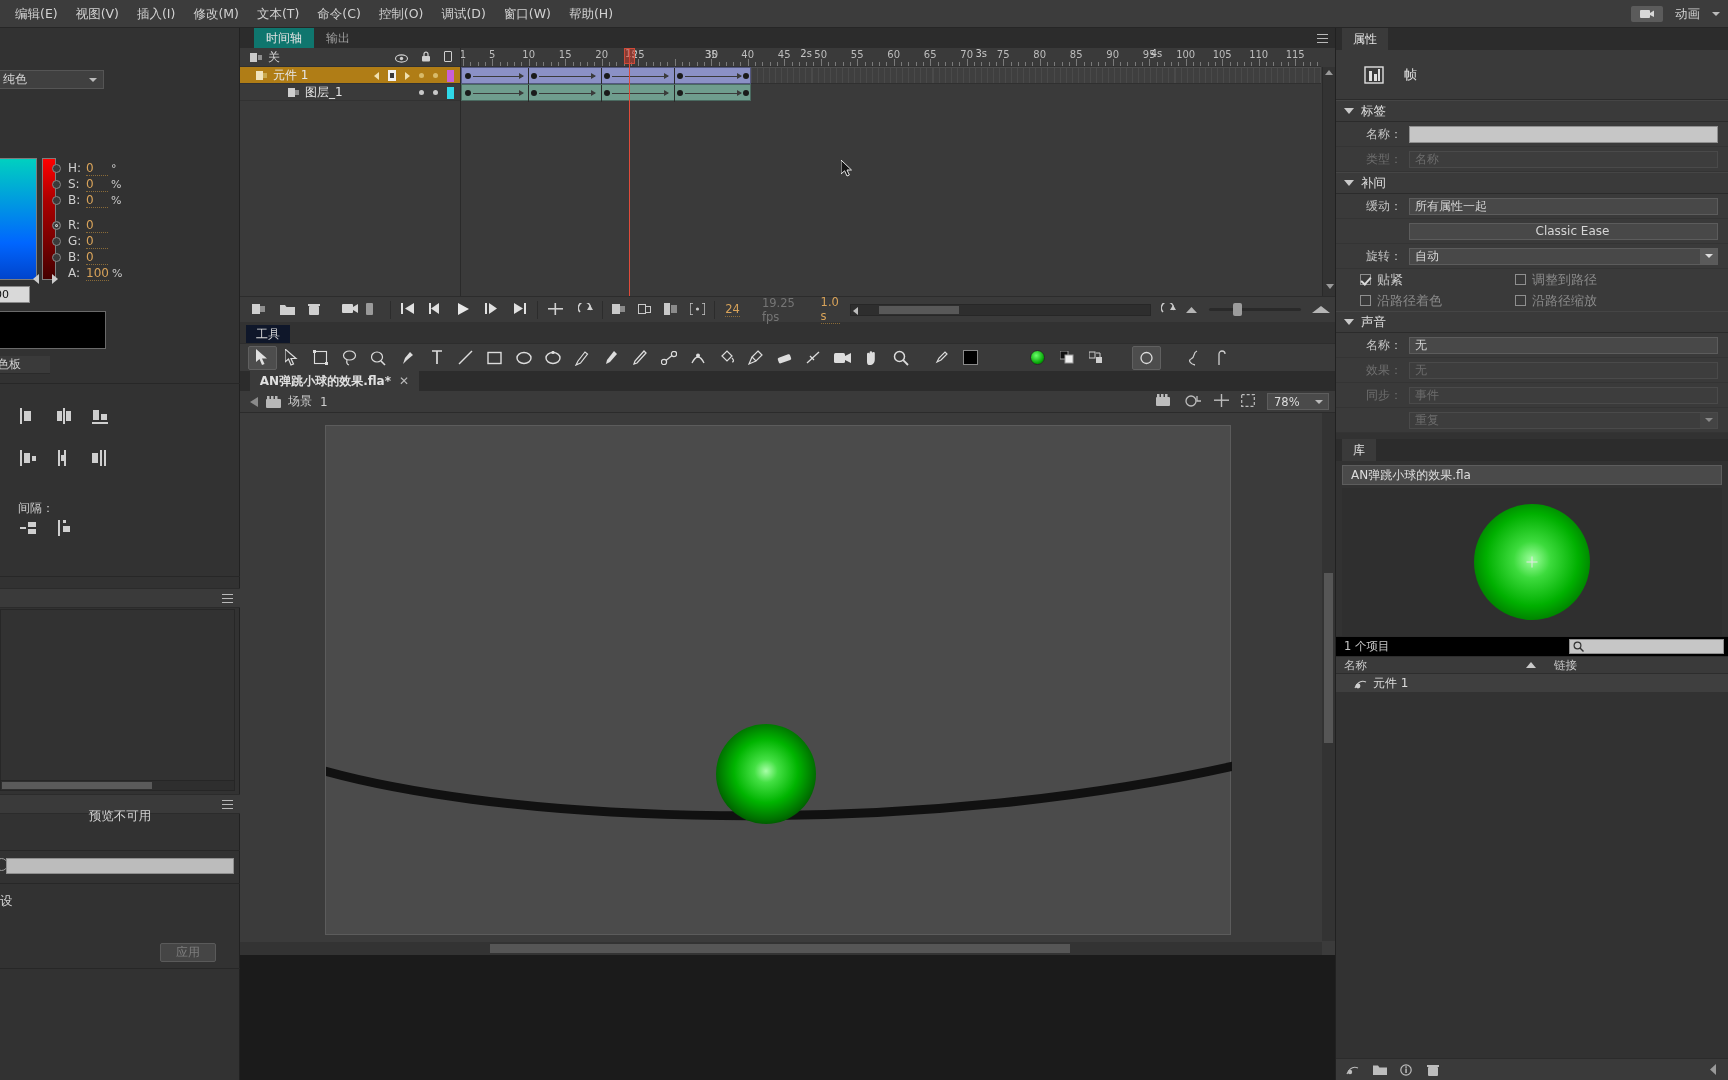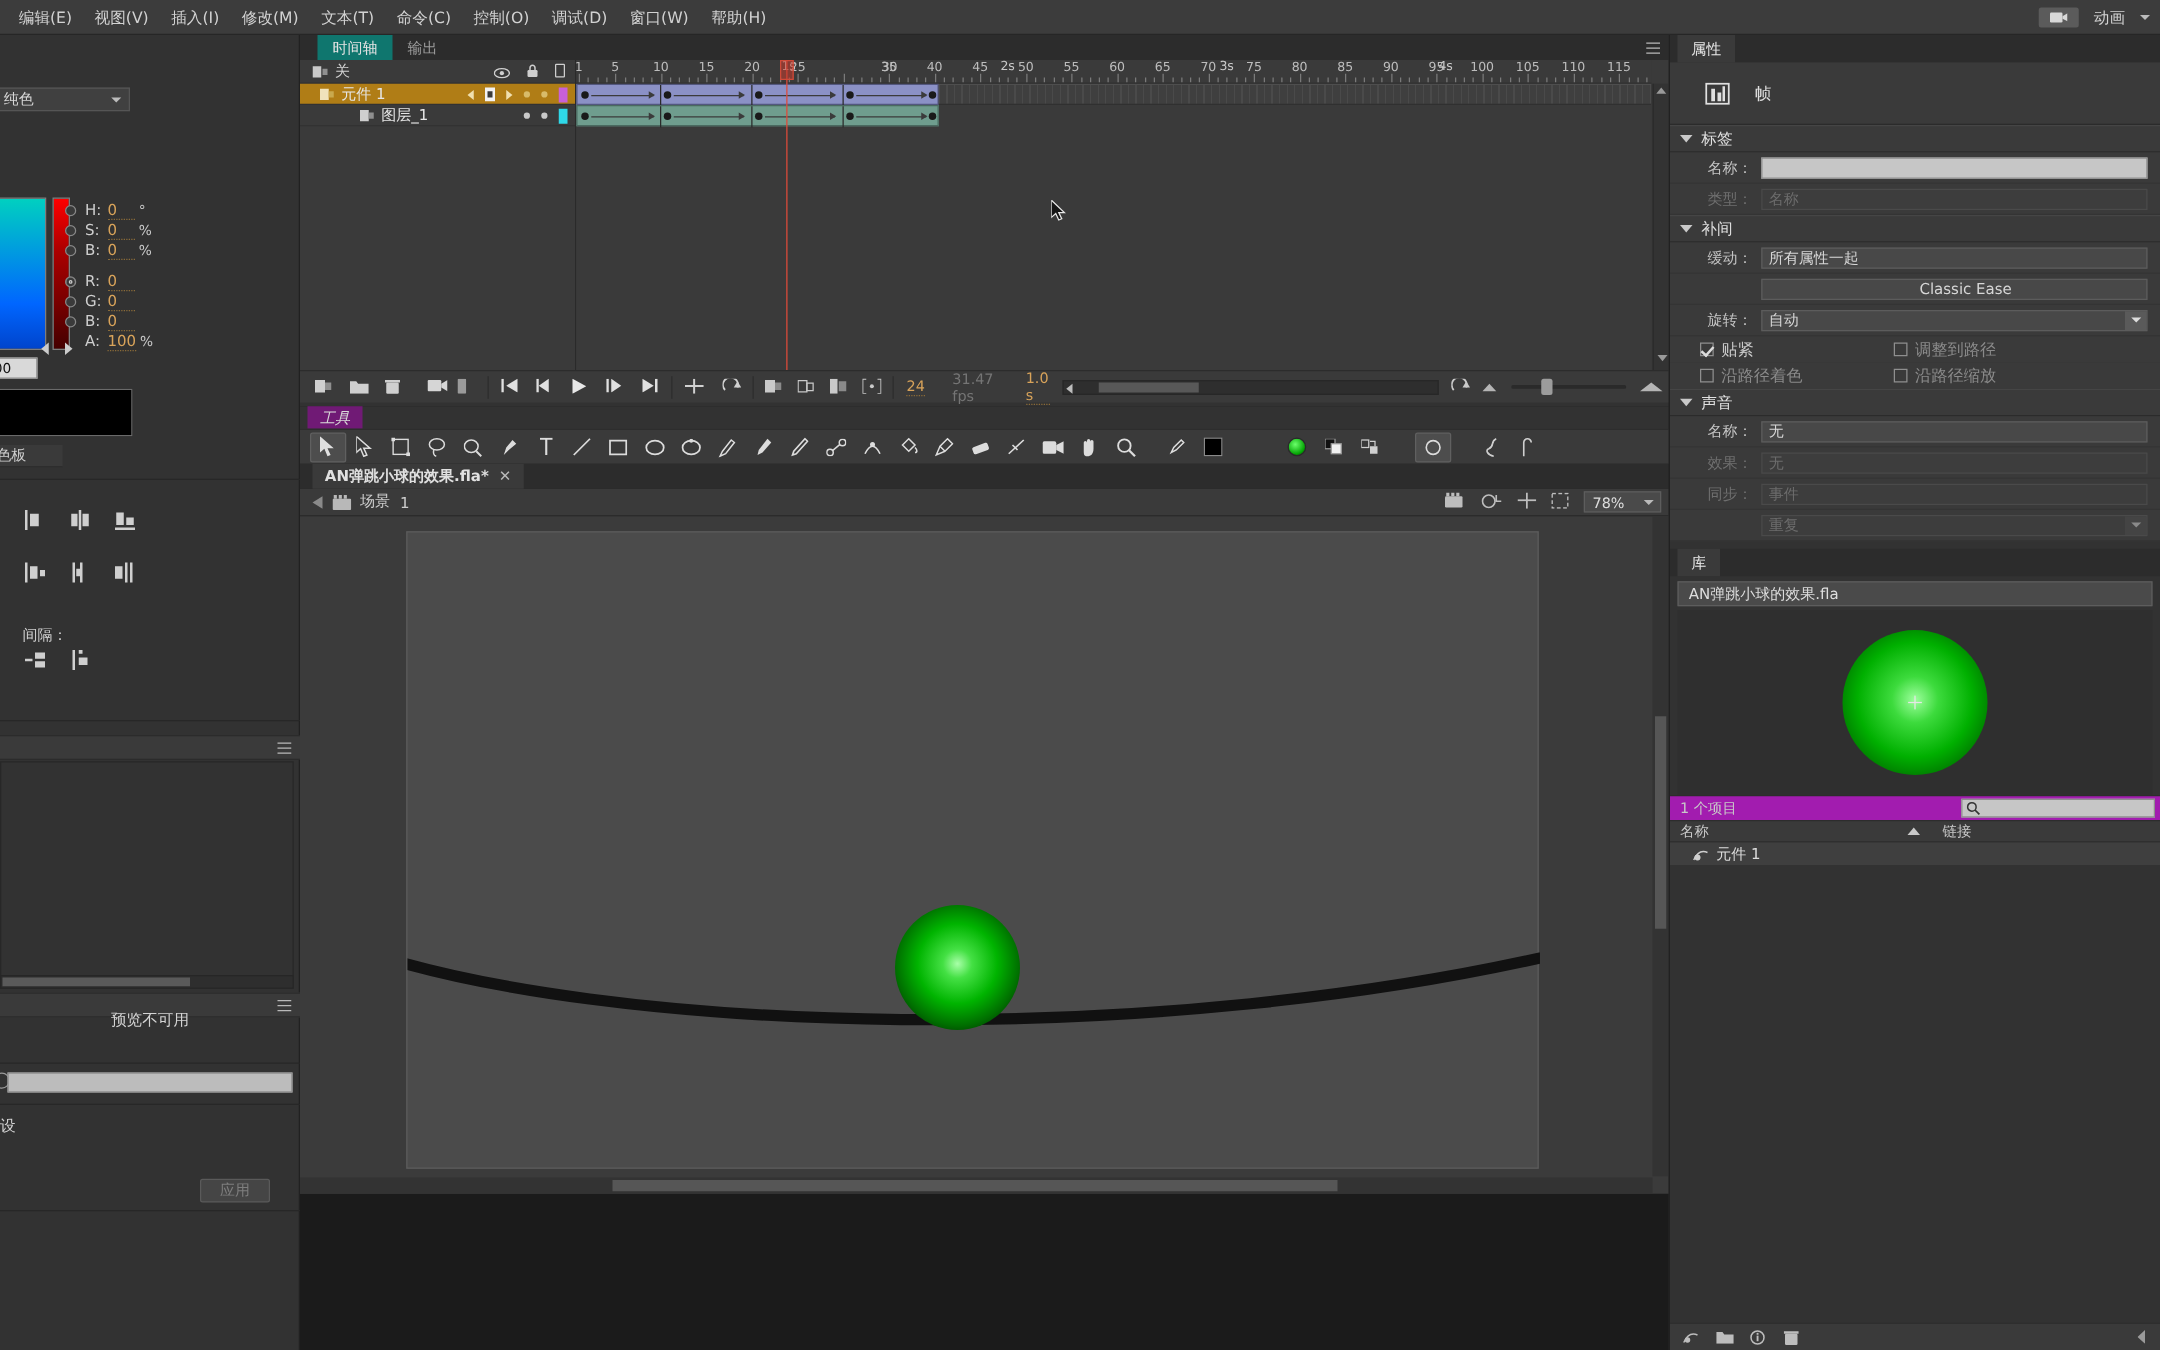--- a/index.html
+++ b/index.html
@@ -262,22 +262,22 @@
   .tl-hscroll {
     position: relative; width: 370px; height: 12px; background: #2e2e2e; border: 1px solid #272727;
   }
   .tl-hscroll .thumb { position: absolute; left: 28px; top: 1px; width: 80px; height: 8px; background: #585858; }
 
   
   .toolsrow {
     position: absolute; left: 240px; top: 325px; width: 1095px; height: 46px; background: #323232;
   }
   .tools-tab {
-    height: 18px; padding: 0 10px; background: #701a75; display: inline-flex; align-items: center;
-    font-size: 12px; color: #d8d8d8; font-style: italic;
+    height: 18px; padding: 0 10px; background: #0f172a; display: inline-flex; align-items: center;
+    font-size: 12px; color: #d8d8d8;
   }
   .tools-bar {
     position: absolute; left: 0; top: 18px; width: 1095px; height: 28px;
     background: #3a3a3a; border-top: 1px solid #2d2d2d; display: flex; align-items: center;
     padding-left: 8px; gap: 0px;
   }
   .tool {
     width: 29px; height: 24px; display: flex; align-items: center; justify-content: center;
     position: relative;
   }
@@ -396,21 +396,21 @@
     height: 148px; background: #2f2f2f; margin: 3px 6px 0 6px; position: relative; overflow: hidden;
   }
   .lib-ball {
     position: absolute; left: 50%; top: 50%; transform: translate(-50%,-50%);
     width: 116px; height: 116px; border-radius: 50%;
     background: radial-gradient(circle at 50% 48%, #9dff9d 0%, #3ddb3d 22%, #00b000 55%, #006a00 82%, #004400 100%);
   }
   .reg-cross { position: absolute; left: 50%; top: 50%; transform: translate(-50%,-50%); width: 11px; height: 11px; }
   .reg-cross i { position: absolute; background: #e6e6e6; }
   .lib-count {
-    height: 20px; background: #a21caf; display: flex; align-items: center;
+    height: 20px; background: #000000; display: flex; align-items: center;
     justify-content: space-between; padding: 0 4px 0 8px; font-size: 11.5px; color: #c8c8c8;
     border-top: 1px solid #2d2d2d;
   }
   .lib-search {
     width: 155px; height: 15px; background: #c6c6c6; border: 1px solid #8e8e8e;
     display: flex; align-items: center; padding-left: 3px;
   }
   .lib-colhead {
     height: 18px; background: #3a3a3a; display: flex; align-items: center;
     border-top: 1px solid #2d2d2d; border-bottom: 1px solid #2d2d2d; font-size: 11.5px; color: #c8c8c8;
@@ -979,21 +979,21 @@
       <span class="tlb-ico">
         <svg width="15" height="12" viewBox="0 0 15 12">
               <path d="M3 0H0v12h3M12 0h3v12h-3" fill="none" stroke="#c9c9c9" stroke-width="1.4"></path>
               <circle cx="7.5" cy="6" r="1.6" fill="#c9c9c9"></circle>
             </svg>
       </span>
     </div>
     <div class="tlb-div"></div>
     <div class="tlb-sec" style="gap:22px;">
       <span class="tlb-val">24</span>
-      <span class="tlb-dim">31.47 fps</span>
+      <span class="tlb-dim">19.25 fps</span>
       <span class="tlb-val">1.0 s</span>
     </div>
     <div class="tl-hscroll">
       <div style="position:absolute;left:2px;top:1px;width:0;height:0;border-top:4px solid transparent;border-bottom:4px solid transparent;border-right:5px solid #bdbdbd;margin-top:1px"></div>
       <div class="thumb"></div>
     </div>
     <div class="tlb-sec" style="gap:10px">
       <span class="tlb-ico">
         <svg width="15" height="12" viewBox="0 0 15 12">
               <path d="M2 9 A6 6 0 1 1 12 7" fill="none" stroke="#c9c9c9" stroke-width="1.5"></path>

